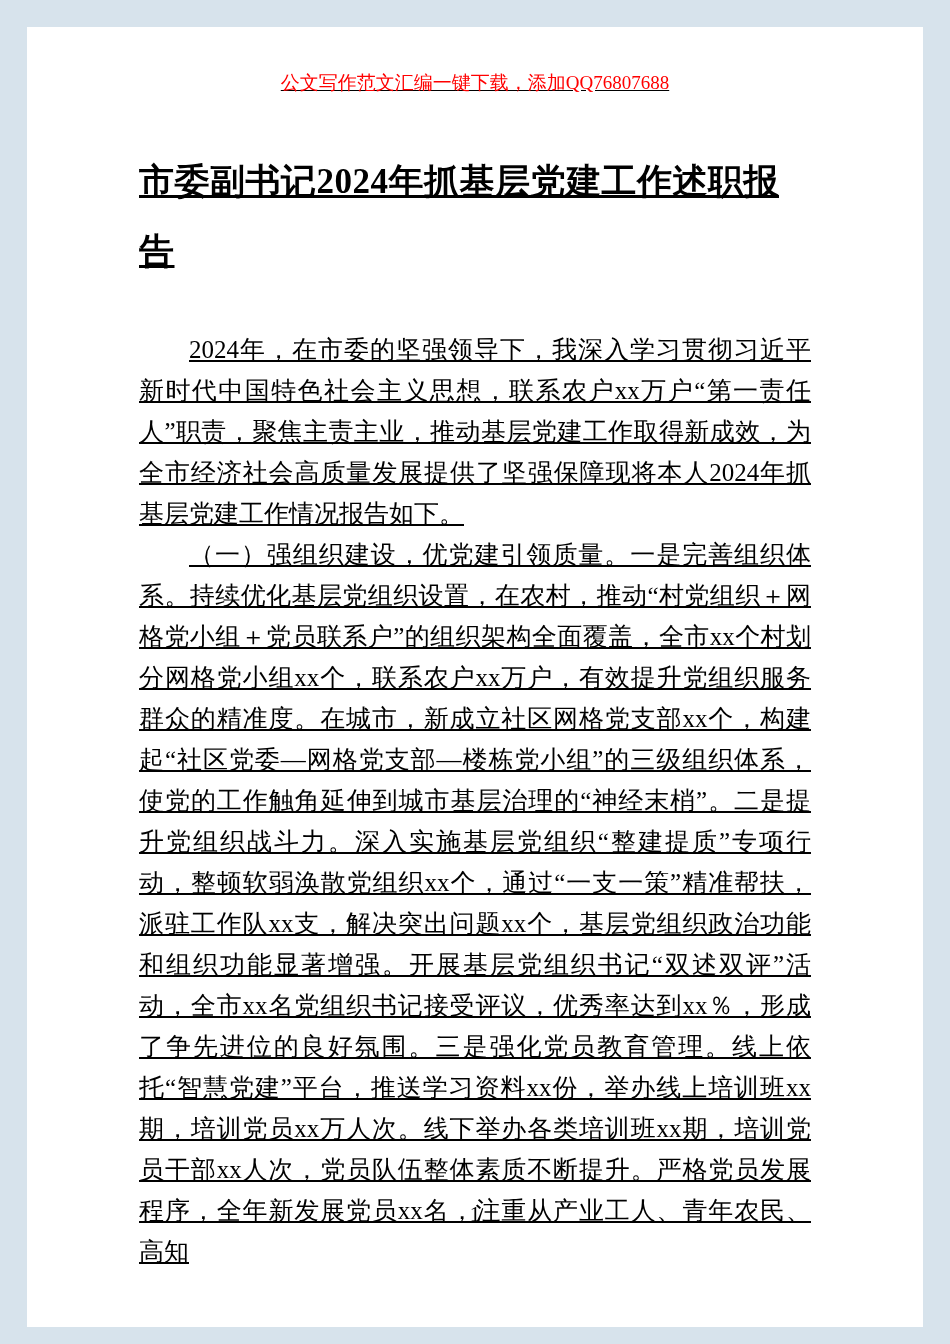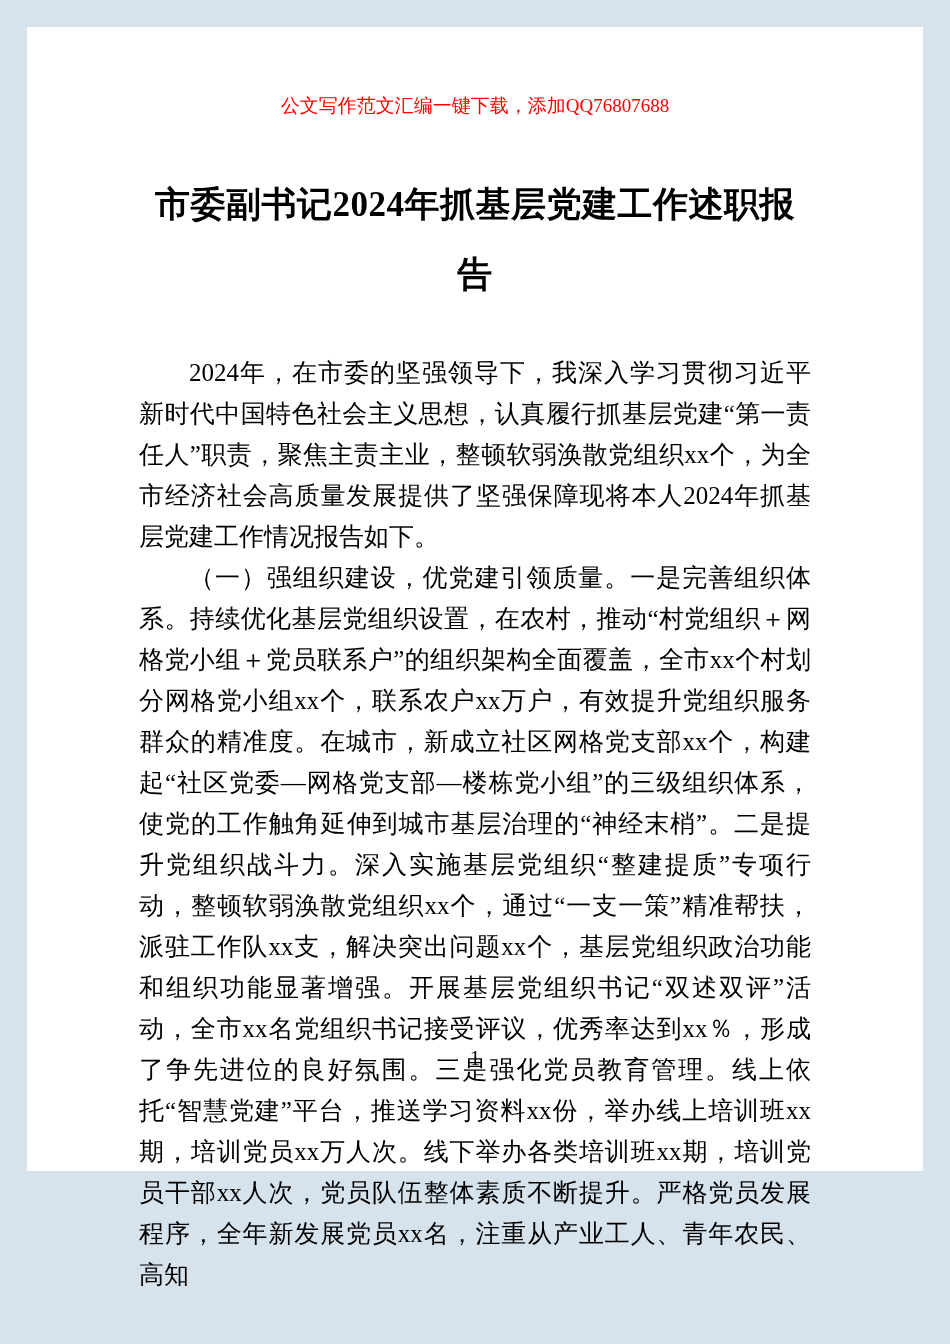--- a/index.html
+++ b/index.html
@@ -13,35 +13,35 @@
     background: #d7e3ec;
     position: relative;
     overflow: hidden;
     font-family: "Liberation Serif", "DejaVu Serif", serif;
   }
   .doc-page {
     position: absolute;
     left: 27px;
     top: 27px;
     width: 896px;
-    height: 1144px;
+    height: 1300px;
     background: #ffffff;
-    padding: 67px 112px 0 112px;
+    padding: 44px 112px 0 112px;
+    text-decoration: underline;
   }
   .notice {
     text-align: center;
     color: #ff0000;
     font-size: 19px;
     line-height: 24px;
     margin: 0 0 0 0;
   }
   .doc-title {
     margin: 52px auto 0 auto;
     max-width: 676px;
-    text-align: center;
     font-size: 35px;
     font-weight: bold;
     color: #000000;
     line-height: 70px;
     letter-spacing: 0.5px;
   }
   .doc-body {
     margin-top: 42px;
     color: #000000;
     font-size: 25px;
@@ -65,18 +65,18 @@
 </style>
 </head>
 <body>
 
 <div class="doc-page">
   <div class="notice">公文写作范文汇编一键下载，添加QQ76807688</div>
 
   <h1 class="doc-title">市委副书记2024年抓基层党建工作述职报告</h1>
 
   <div class="doc-body">
-    <p>2024年，在市委的坚强领导下，我深入学习贯彻习近平新时代中国特色社会主义思想，认真履行抓基层党建“第一责任人”职责，聚焦主责主业，整顿软弱涣散党组织xx个，为全市经济社会高质量发展提供了坚强保障现将本人2024年抓基层党建工作情况报告如下。</p>
+    <p>2024年，在市委的坚强领导下，我深入学习贯彻习近平新时代中国特色社会主义思想，联系农户xx万户“第一责任人”职责，聚焦主责主业，推动基层党建工作取得新成效，为全市经济社会高质量发展提供了坚强保障现将本人2024年抓基层党建工作情况报告如下。</p>
     <p>（一）强组织建设，优党建引领质量。一是完善组织体系。持续优化基层党组织设置，在农村，推动“村党组织＋网格党小组＋党员联系户”的组织架构全面覆盖，全市xx个村划分网格党小组xx个，联系农户xx万户，有效提升党组织服务群众的精准度。在城市，新成立社区网格党支部xx个，构建起“社区党委—网格党支部—楼栋党小组”的三级组织体系，使党的工作触角延伸到城市基层治理的“神经末梢”。二是提升党组织战斗力。深入实施基层党组织“整建提质”专项行动，整顿软弱涣散党组织xx个，通过“一支一策”精准帮扶，派驻工作队xx支，解决突出问题xx个，基层党组织政治功能和组织功能显著增强。开展基层党组织书记“双述双评”活动，全市xx名党组织书记接受评议，优秀率达到xx％，形成了争先进位的良好氛围。三是强化党员教育管理。线上依托“智慧党建”平台，推送学习资料xx份，举办线上培训班xx期，培训党员xx万人次。线下举办各类培训班xx期，培训党员干部xx人次，党员队伍整体素质不断提升。严格党员发展程序，全年新发展党员xx名，注重从产业工人、青年农民、高知</p>
   </div>
 
   <div class="page-number">1</div>
 </div>
 
 </body></html>

